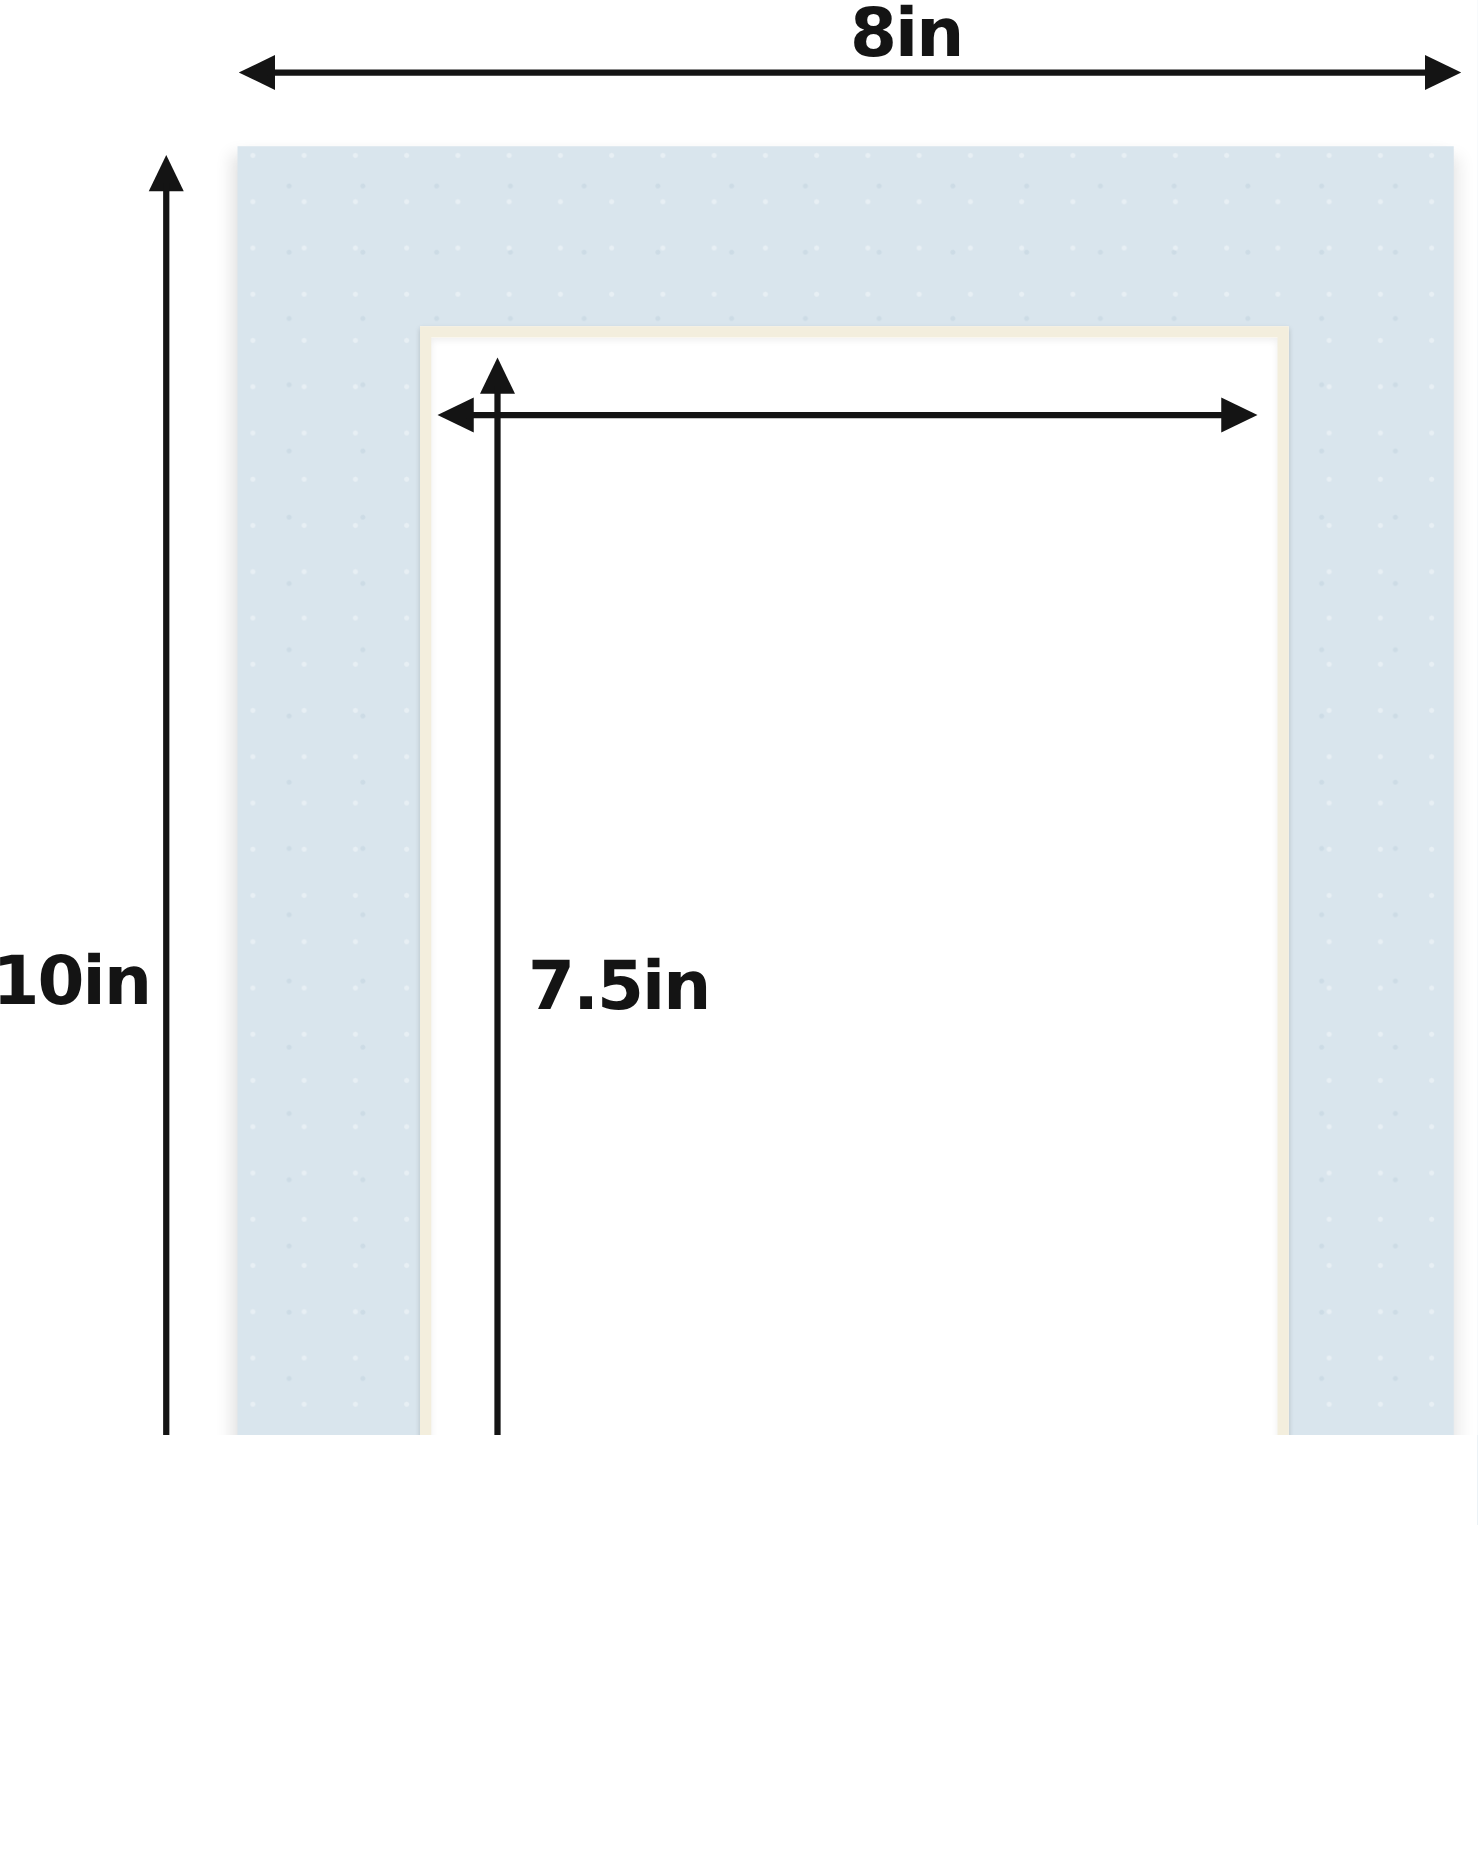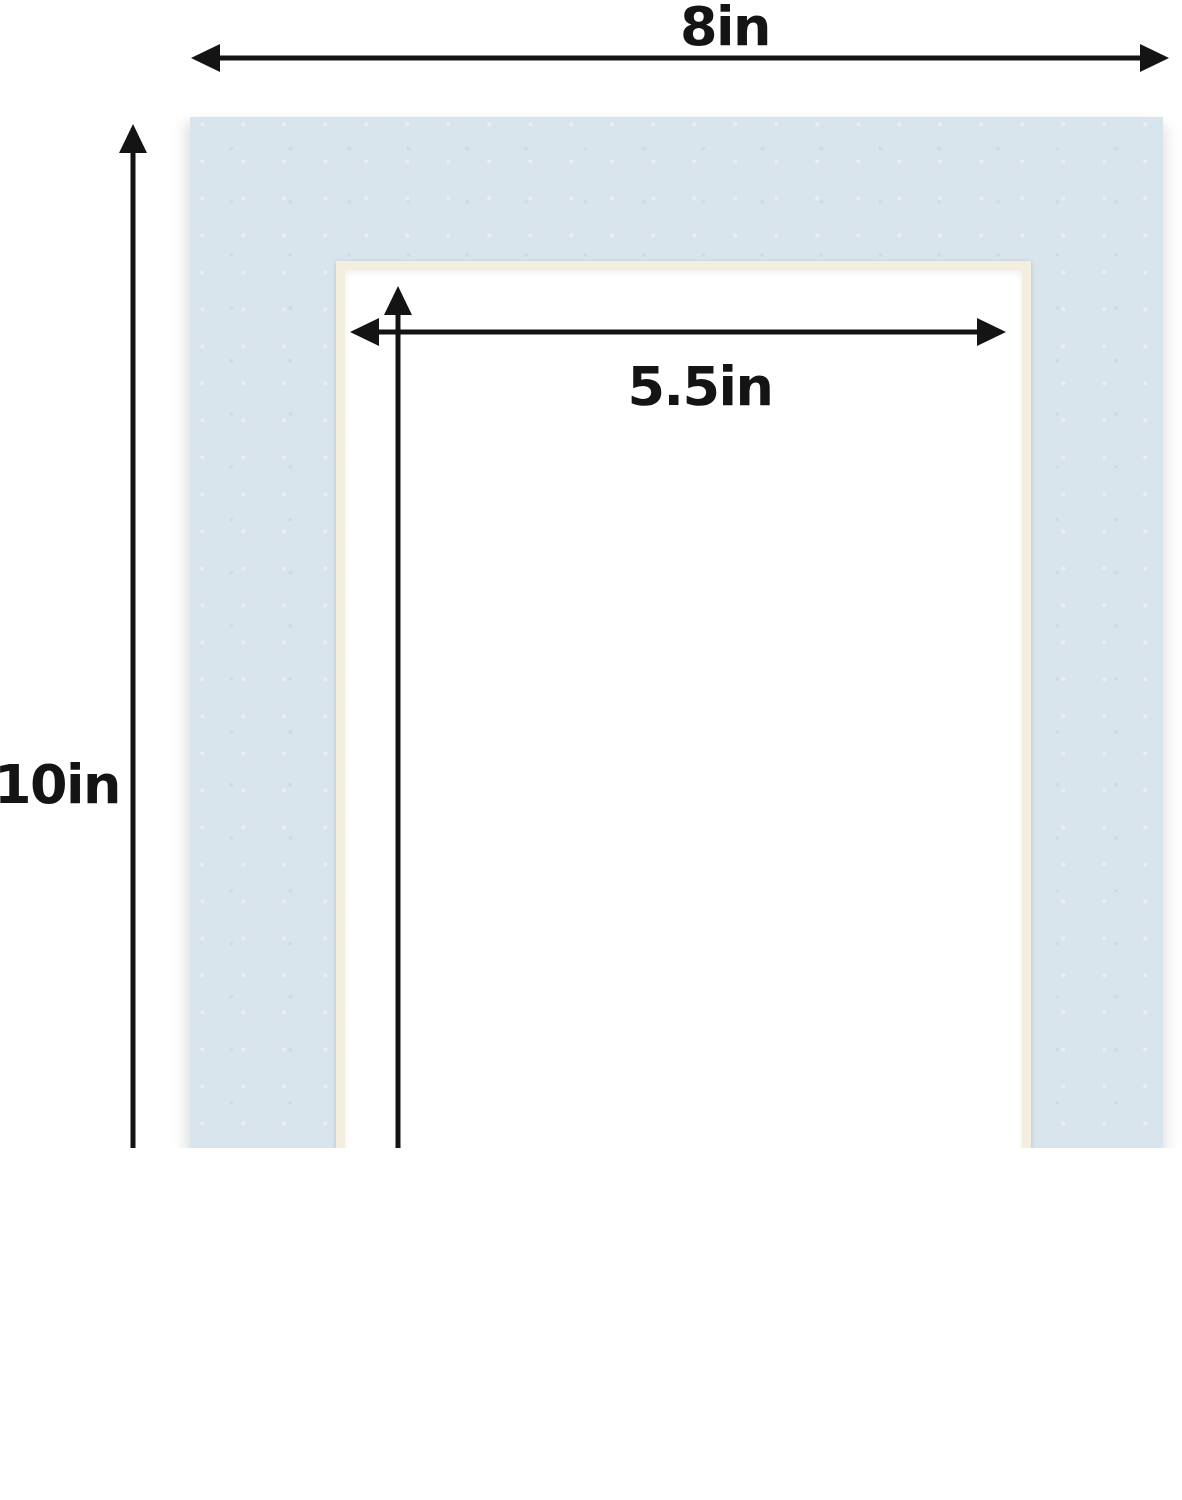--- a/index.html
+++ b/index.html
@@ -70,21 +70,21 @@
     <line x1="15" y1="24" x2="15" y2="1336"></line>
     <polygon points="15,1359 1,1330 29,1330"></polygon>
   </svg>
   <div class="dim-label" style="left:57px;top:785px">10in</div>
 
   <svg class="arrow" style="left:349px;top:317px" width="658" height="30" viewBox="0 0 658 30">
     <polygon points="1,15 30,1 30,29"></polygon>
     <line x1="24" y1="15" x2="634" y2="15"></line>
     <polygon points="657,15 628,1 628,29"></polygon>
   </svg>
-  <div class="dim-label" style="left:700px;top:387px">5.5in</div>
 
   <svg class="arrow" style="left:383px;top:285px" width="30" height="1035" viewBox="0 0 30 1035">
     <polygon points="15,1 1,30 29,30"></polygon>
     <line x1="15" y1="24" x2="15" y2="1011"></line>
     <polygon points="15,1034 1,1005 29,1005"></polygon>
   </svg>
+  <div class="dim-label" style="left:495px;top:789px">7.5in</div>
 
 </div>
 
 </body></html>

